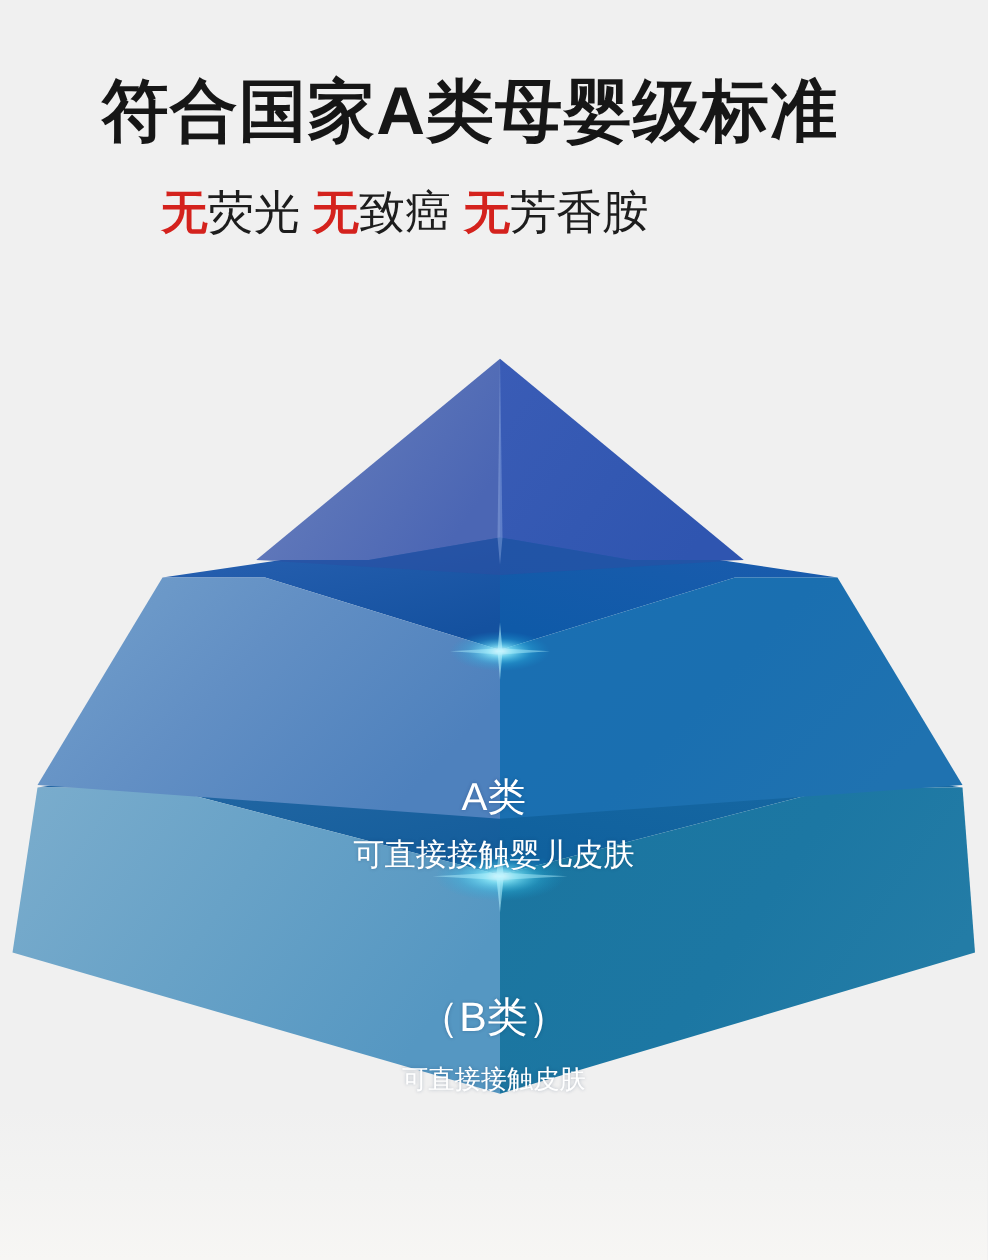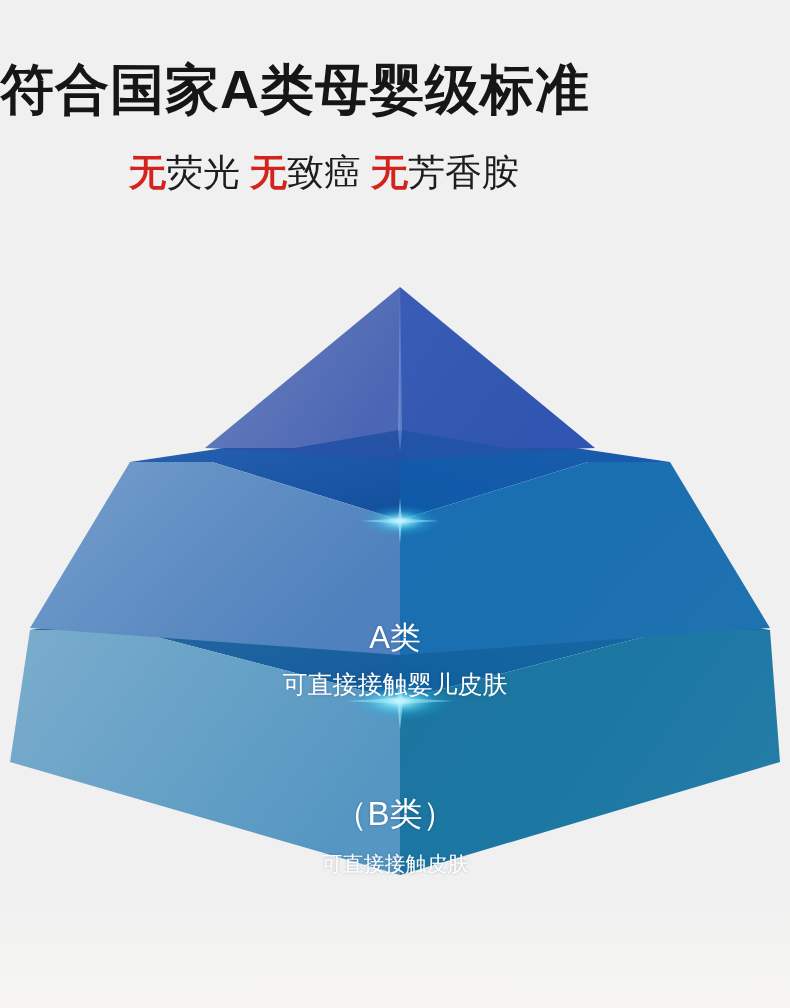--- a/index.html
+++ b/index.html
@@ -19,40 +19,41 @@
     width: 790px;
     height: 1008px;
     background: linear-gradient(180deg, #f0f0f0 0%, #f0f0f0 88%, #f3f3f2 94%, #f7f6f4 100%);
     overflow: hidden;
   }
 
   
   .headline {
     position: absolute;
     top: 58px;
-    left: 0;
+    left: 12px;
     width: 728px;
-    text-align: left;
+    text-align: center;
     font-size: 54px;
     font-weight: bold;
     color: #161616;
     letter-spacing: 1px;
     line-height: 1.18;
     white-space: nowrap;
   }
   .subhead {
     position: absolute;
     top: 151px;
     left: 0;
     width: 648px;
     text-align: center;
     font-size: 37px;
     color: #1d1d1d;
     line-height: 1.2;
     white-space: nowrap;
+    font-family: Liberation Mono, monospace;
   }
   .subhead .neg {
     color: #d4221d;
     font-weight: bold;
   }
   .subhead .grp {
     margin: 0 5px;
   }
 
   

